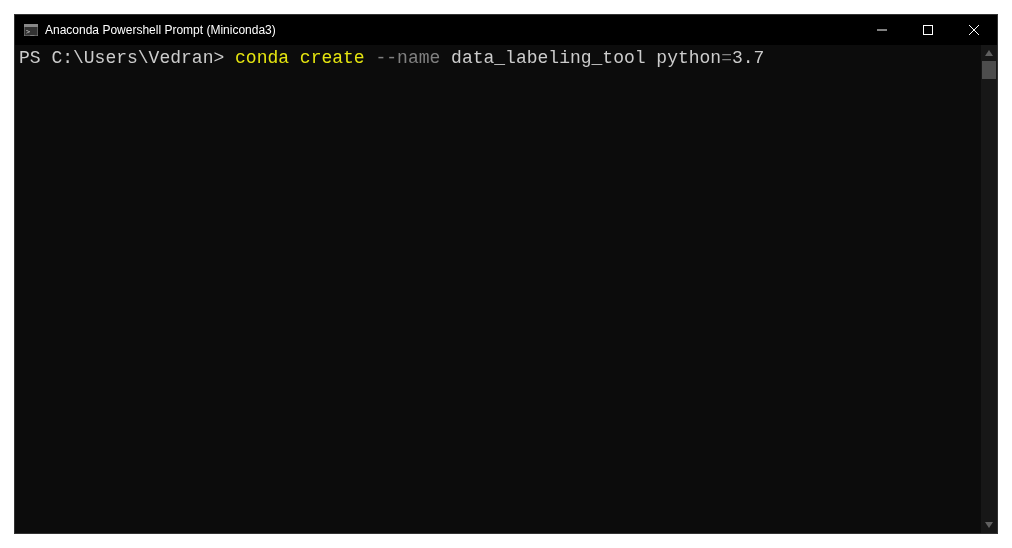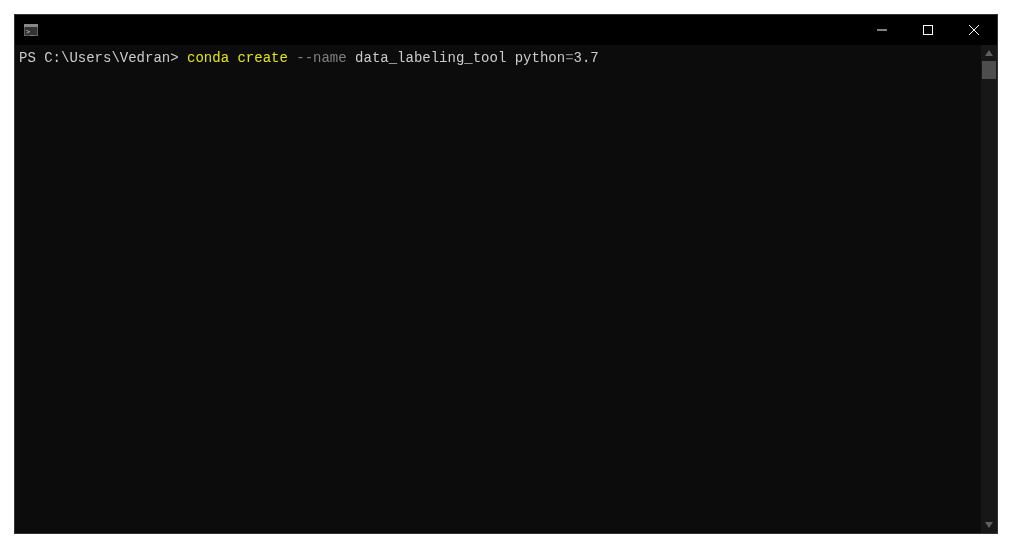--- a/index.html
+++ b/index.html
@@ -76,21 +76,21 @@
     .terminal-body {
       flex: 1;
       display: flex;
       position: relative;
       overflow: hidden;
     }
     .terminal-content {
       flex: 1;
       padding: 4px 4px;
       font-family: Consolas, 'Courier New', monospace;
-      font-size: 14px;
+      font-size: 18px;
       line-height: 18px;
       color: #cccccc;
       white-space: pre;
       overflow: hidden;
     }
     .prompt-line {
       display: inline;
     }
     .prompt-text {
       color: #cccccc;
@@ -140,20 +140,21 @@
   <div class="window-inner">
     <div class="titlebar">
       <div class="titlebar-left">
         <span class="titlebar-icon">
           <svg viewBox="0 0 14 12">
             <rect x="0" y="0" width="14" height="12" fill="#333" stroke="#888" stroke-width="1"></rect>
             <rect x="0" y="0" width="14" height="3" fill="#888"></rect>
             <text x="2" y="10" font-size="7" fill="#ccc" font-family="monospace">&gt;_</text>
           </svg>
         </span>
+        <span>Anaconda Powershell Prompt (Miniconda3)</span>
       </div>
       <div class="titlebar-controls">
         <div class="titlebar-btn">
           <svg viewBox="0 0 10 10">
             <line x1="0" y1="5" x2="10" y2="5" stroke="#fff" stroke-width="1"></line>
           </svg>
         </div>
         <div class="titlebar-btn">
           <svg viewBox="0 0 10 10">
             <rect x="0.5" y="0.5" width="9" height="9" fill="none" stroke="#fff" stroke-width="1"></rect>

